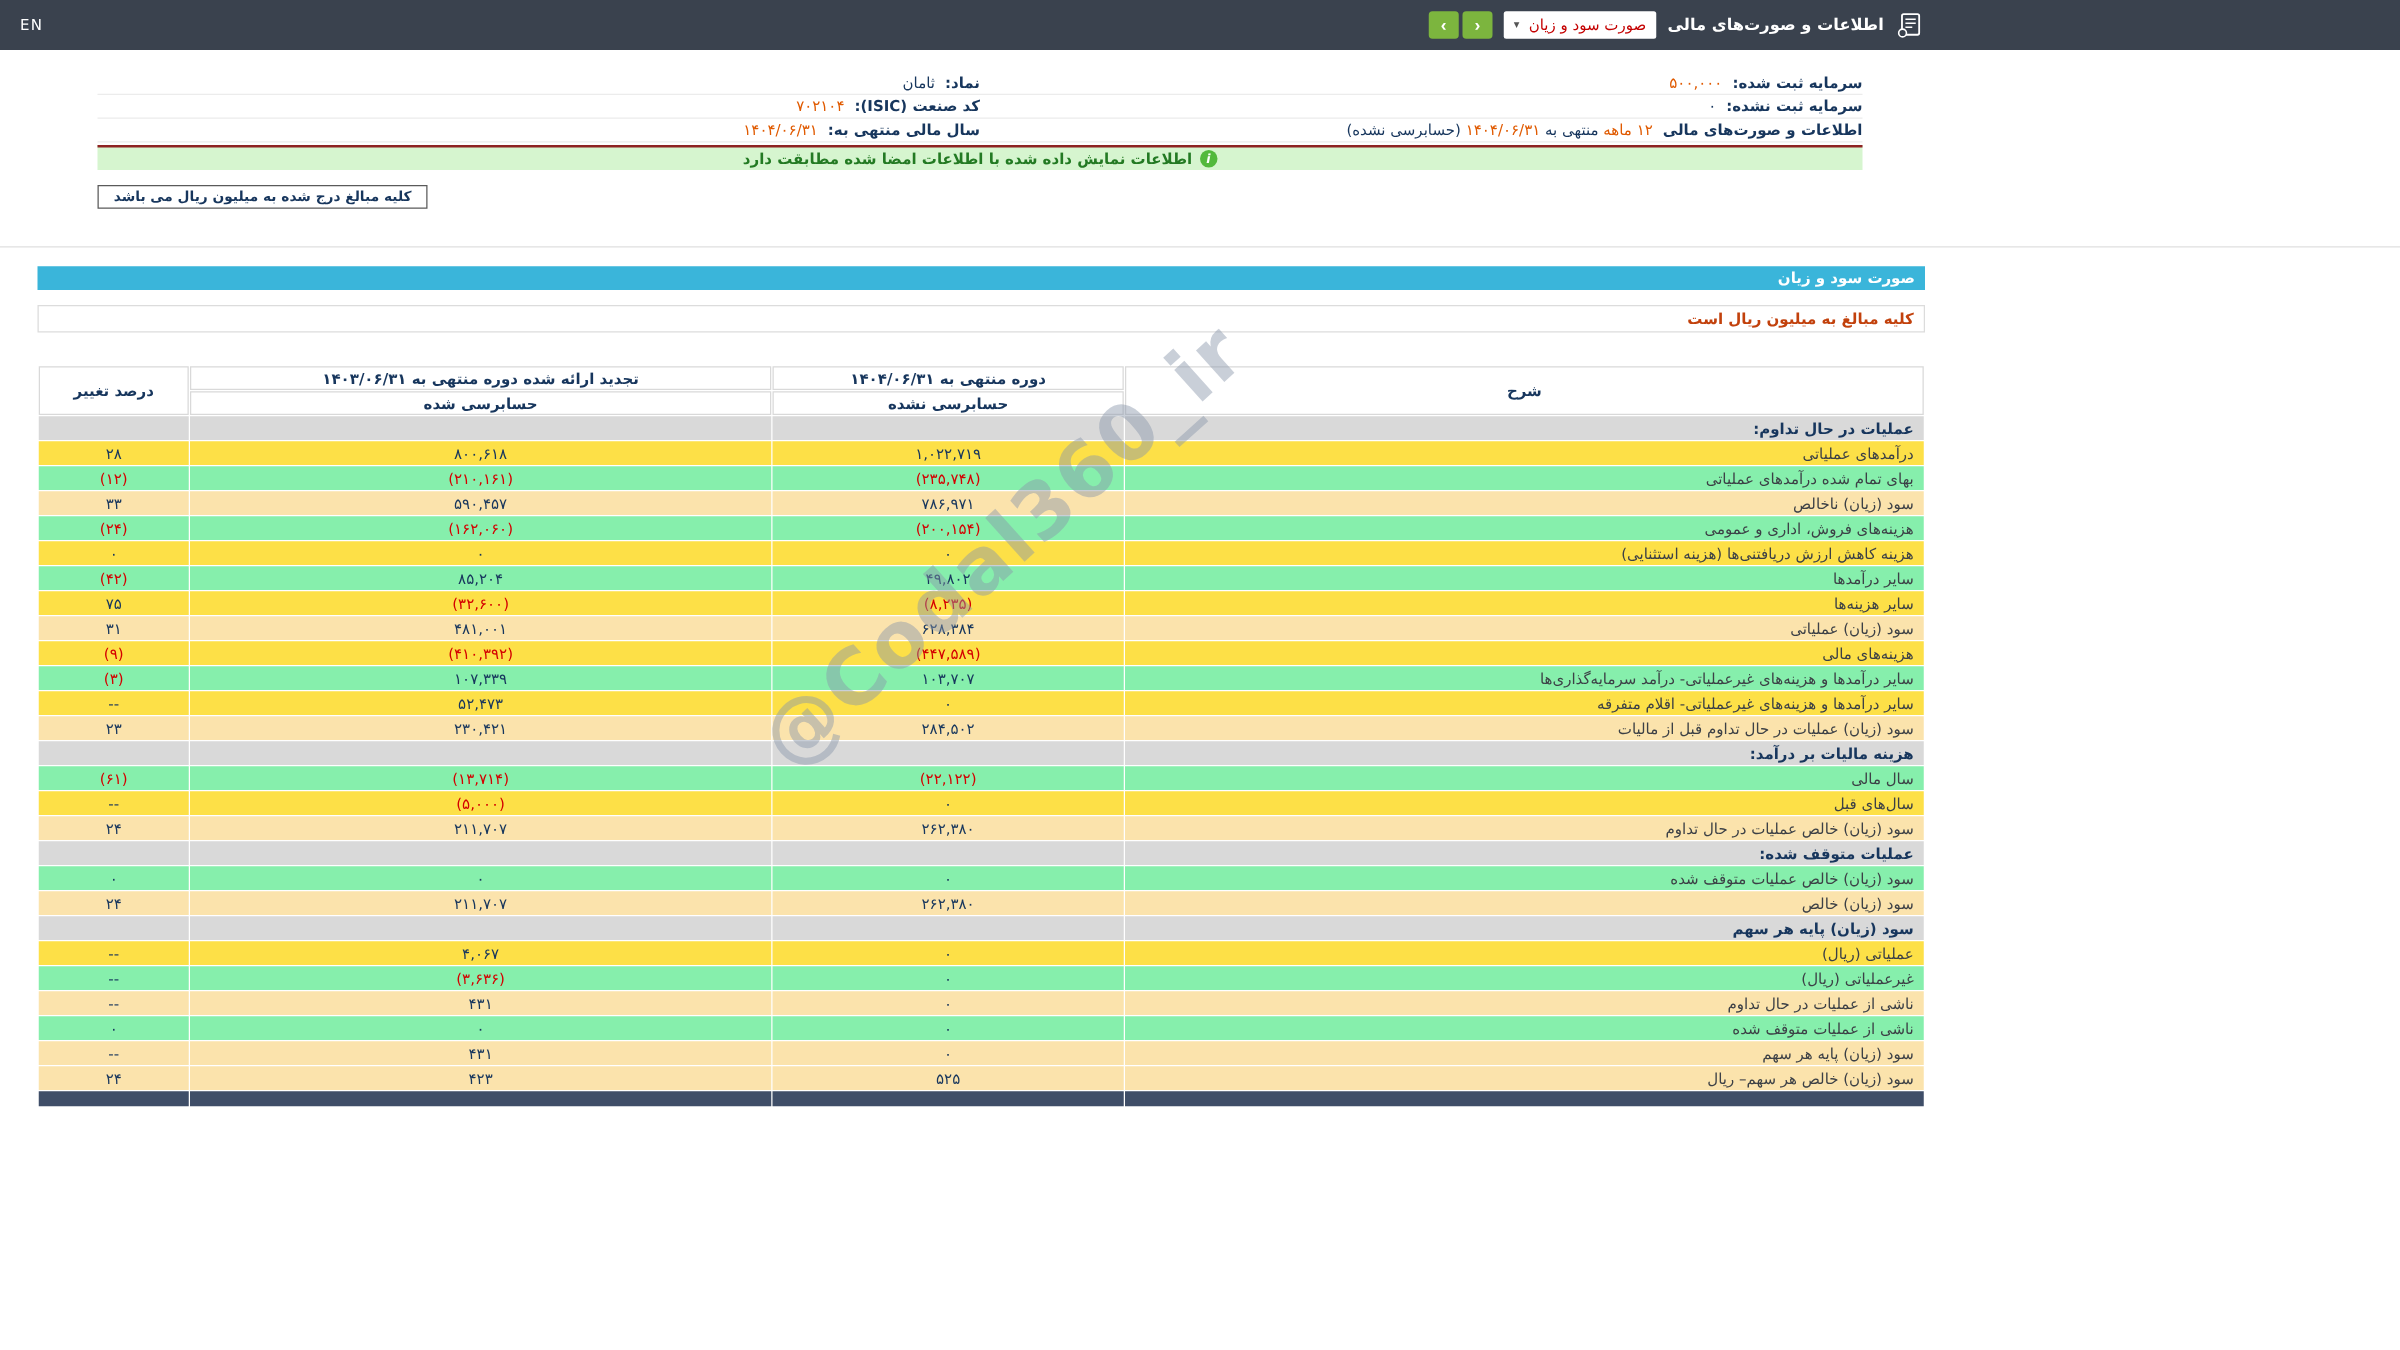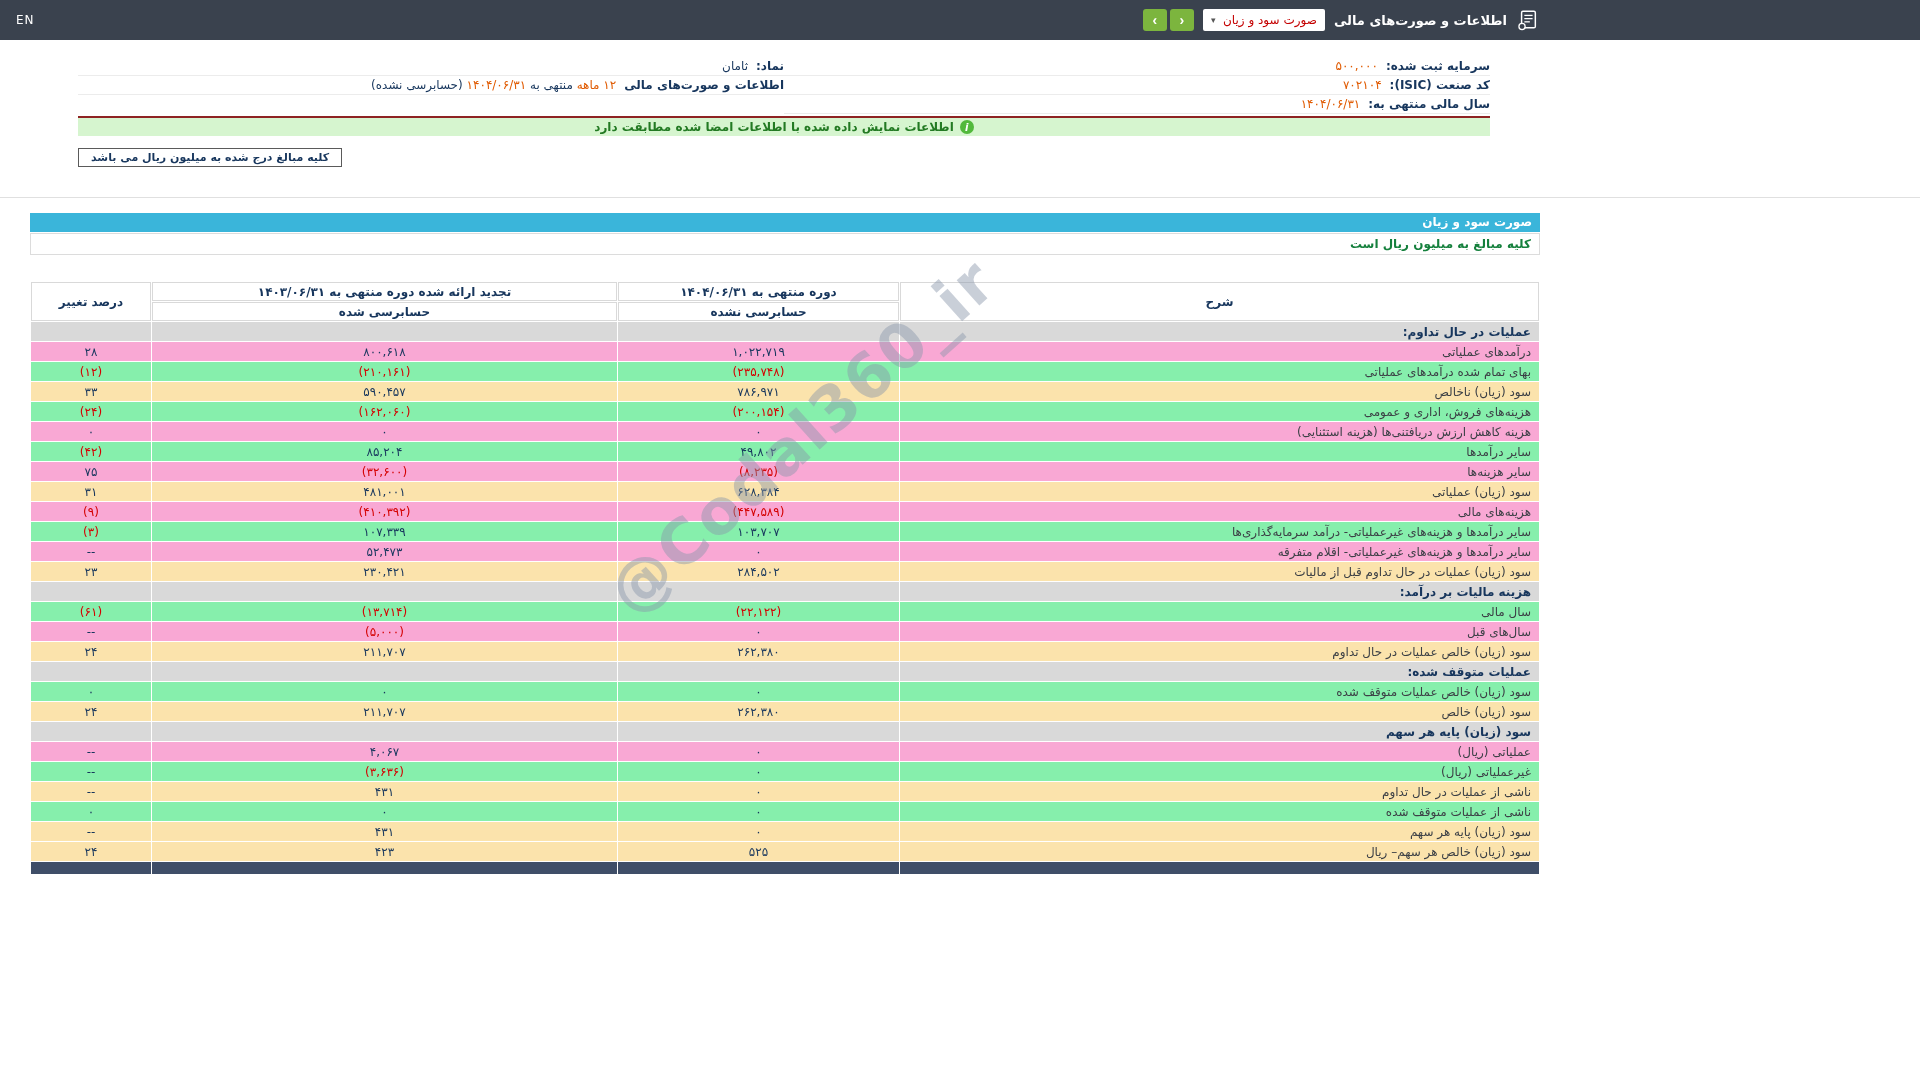--- a/index.html
+++ b/index.html
@@ -75,41 +75,41 @@
 
   .divider { border: none; border-top: 1px solid #e0e0e0; margin: 30px 0 0 0; }
 
   
   .statement { width: 1510px; margin: 15px 380px 0 0; position: relative; }
   .statement-bar {
     height: 19px; line-height: 19px; background: #3ab5da;
     color: #ffffff; font-weight: bold; font-size: 12px; padding-right: 8px;
   }
   .amounts-note {
-    height: 22px; line-height: 20px; border: 1px solid #dcdcdc; margin-top: 1px;
-    font-weight: bold; font-size: 12px; color: #15803d; padding-right: 8px;
+    height: 22px; line-height: 20px; border: 1px solid #dcdcdc; margin-top: 12px;
+    font-weight: bold; font-size: 12px; color: #c2410c; padding-right: 8px;
   }
 
   .fin-table {
     width: 1510px; margin-top: 26px;
     border-collapse: separate; border-spacing: 1px; table-layout: fixed;
     font-size: 12px;
   }
   .fin-table th {
     background: #ffffff; border: 1px solid #d9d9d9;
     color: #17365d; font-weight: bold; font-size: 12px;
     height: 19px; text-align: center; padding: 0 4px; white-space: nowrap; overflow: hidden;
   }
   .fin-table td {
     height: 19px; padding: 0 8px; white-space: nowrap; overflow: hidden; font-size: 12px;
   }
   td.label { text-align: right; color: #3c4046; }
   td.num { text-align: center; direction: ltr; color: #17365d; }
   td.neg { color: #d40000; }
-  .row-blue  td { background: #f9a8d4; }
+  .row-blue  td { background: #fde047; }
   .row-white td { background: #86efac; }
   .row-yellow td { background: #fbe3ac; margin-top: 45px; }
   .row-section td { background: #d9d9d9; }
   .row-section td.label { color: #17365d; font-weight: bold; }
   .row-dark td { background: #3f4e68; height: 12px; }
 
   
   .watermark {
     position: absolute; left: 555px; top: 400px;
     transform: rotate(-42deg);
@@ -142,20 +142,21 @@
       <button class="nav-btn">‹</button>
     </div>
   </div>
   <span class="en-link">EN</span>
 </header>
 
 <section class="company-info">
   <div id="info-grid">
       <div class="info-cell"><span class="info-label">سرمایه ثبت شده:</span><span class="seg-orange">۵۰۰,۰۰۰</span> </div>
       <div class="info-cell"><span class="info-label">نماد:</span><span class="seg-navy">ثامان</span> </div>
+      <div class="info-cell"><span class="info-label">سرمایه ثبت نشده:</span><span class="seg-navy">۰</span> </div>
       <div class="info-cell"><span class="info-label">کد صنعت (ISIC):</span><span class="seg-orange">۷۰۲۱۰۴</span> </div>
       <div class="info-cell"><span class="info-label">اطلاعات و صورت‌های مالی</span><span class="seg-orange">۱۲ ماهه</span> <span class="seg-navy">منتهی به</span> <span class="seg-orange">۱۴۰۴/۰۶/۳۱</span> <span class="seg-navy">(حسابرسی نشده)</span> </div>
       <div class="info-cell"><span class="info-label">سال مالی منتهی به:</span><span class="seg-orange">۱۴۰۴/۰۶/۳۱</span> </div>
     </div>
 </section>
 
 <div class="notice">
   <span class="info-icon">i</span>
   <span>اطلاعات نمایش داده شده با اطلاعات امضا شده مطابقت دارد</span>
 </div>

